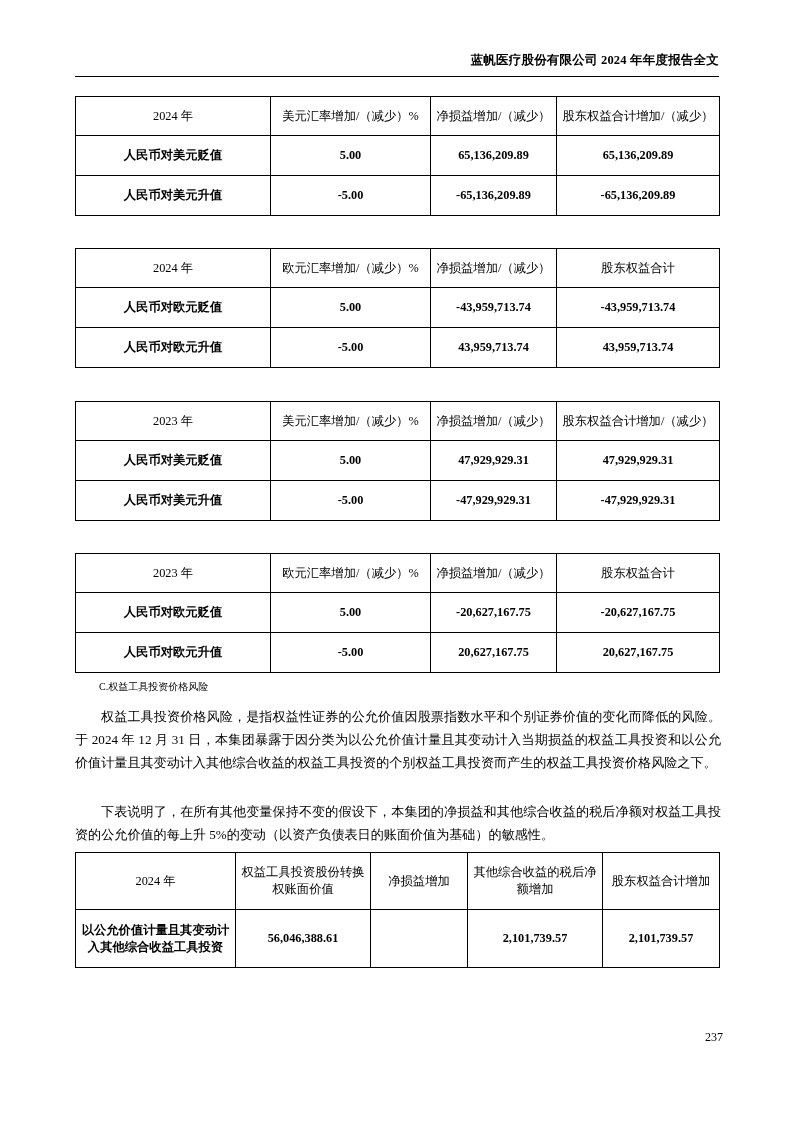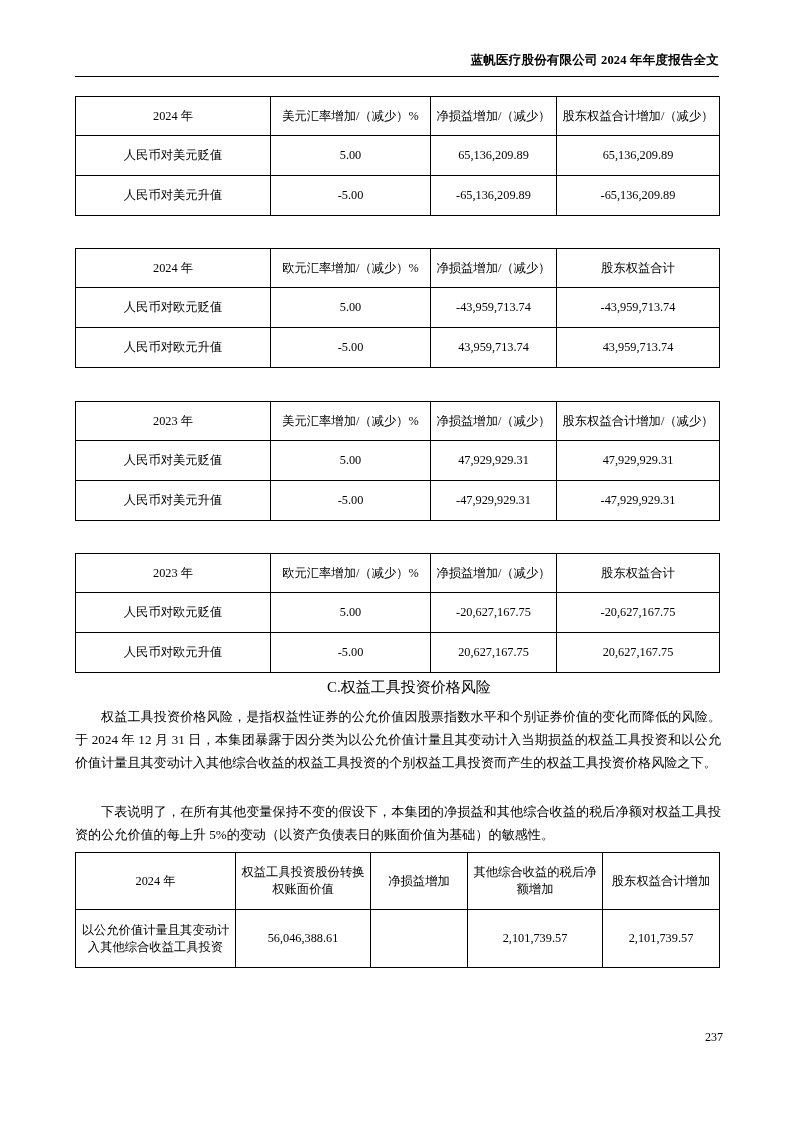--- a/index.html
+++ b/index.html
@@ -60,20 +60,21 @@
     vertical-align: middle;
     padding: 0 4px;
     line-height: 17px;
     word-break: break-all;
   }
   .fin-table .r-head td {
     height: 38px;
   }
   .fin-table .r-body td {
     height: 39px;
+    font-weight: bold;
   }
 
   
   .t-sens col.c1 { width: 195px; }
   .t-sens col.c2 { width: 160px; }
   .t-sens col.c3 { width: 126px; }
   .t-sens col.c4 { width: 163px; }
 
   
   .t-equity col.e1 { width: 160px; }
@@ -82,24 +83,23 @@
   .t-equity col.e4 { width: 135px; }
   .t-equity col.e5 { width: 117px; }
   .t-equity .r-head td { height: 56px; }
   .t-equity .r-body td { height: 57px; }
 
   
   .sub-heading {
     position: absolute;
     left: 75px;
     width: 644px;
-    font-size: 15px;
+    font-size: 10px;
     line-height: 22px;
     text-indent: 24px;
-    text-align: center;
   }
   .para {
     position: absolute;
     left: 75px;
     width: 646px;
     font-size: 13.1px;
     line-height: 23px;
     text-align: justify;
     text-justify: inter-ideograph;
     text-indent: 26px;

